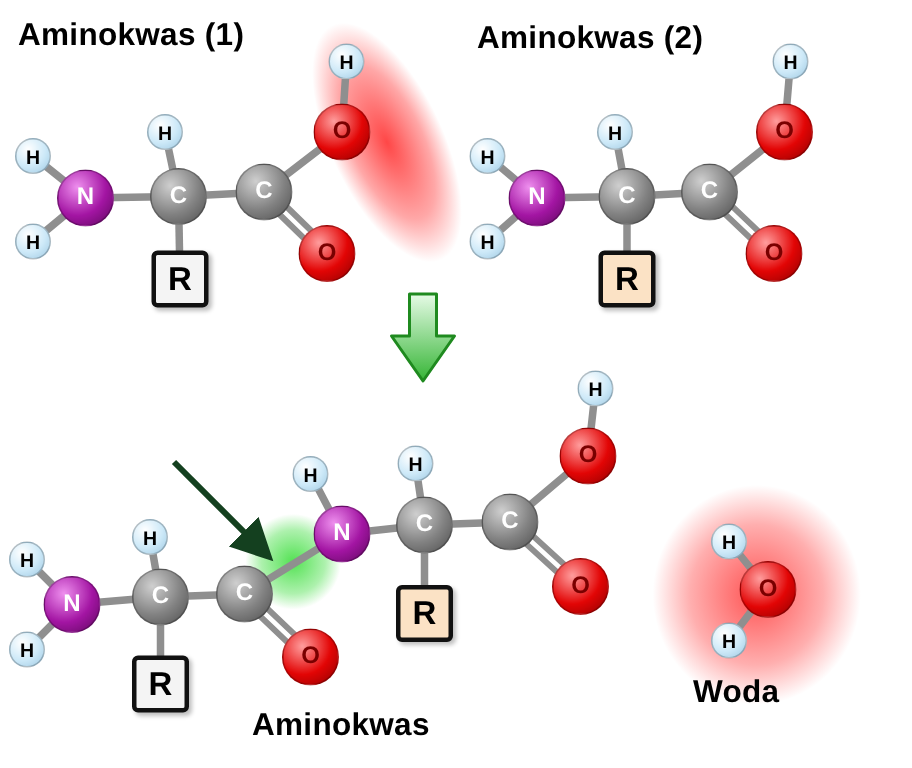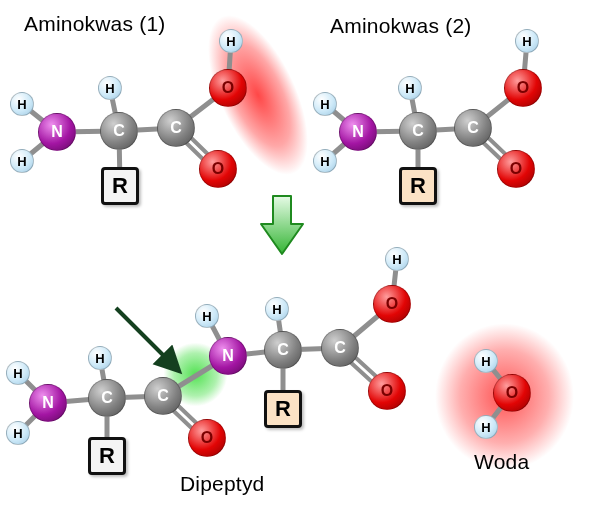--- a/index.html
+++ b/index.html
@@ -1,22 +1,22 @@
 <!DOCTYPE html>
 <html><head>
 <meta charset="utf-8">
 <style>
   html,body{margin:0;padding:0;background:#ffffff;}
   #stage{
     position:relative;width:608px;height:512px;background:#ffffff;
     overflow:hidden;font-family:"Liberation Sans",sans-serif;
   }
   .title{
-    position:absolute;font-weight:normal;color:#000;font-size:21px;
-    letter-spacing:0.2px;white-space:nowrap;z-index:6;margin-left:12px;
+    position:absolute;font-weight:bold;color:#000;font-size:21px;
+    letter-spacing:0.2px;white-space:nowrap;z-index:6;
   }
   #label-aminokwas-1{left:12px;top:12px;}
   #label-aminokwas-2{left:318px;top:14px;}
   #label-peptide-bond{left:14px;top:252px;font-size:20px;line-height:27px;}
   #label-dipeptyd{left:168px;top:472px;}
   #label-woda{left:462px;top:450px;}
   #glows{position:absolute;left:0;top:0;width:100%;height:100%;z-index:1;}
   .glow{position:absolute;border-radius:50%;}
   #bond-layer{position:absolute;left:0;top:0;z-index:2;}
   #atoms{position:absolute;left:0;top:0;width:100%;height:100%;z-index:3;}
@@ -35,21 +35,21 @@
 
 <div id="stage">
 
   <div class="title" id="label-aminokwas-1">Aminokwas (1)</div>
 
   <div class="title" id="label-aminokwas-2">Aminokwas (2)</div>
 
   <div class="title" id="label-peptide-bond">
   </div>
 
-  <div class="title" id="label-dipeptyd">Dipeptyd</div>
+  <div class="title" id="label-dipeptyd">Aminokwas</div>
 
   <div class="title" id="label-woda">Woda</div>
 
   <div id="glows">
       <div class="glow" style="left: 208px; top: -20px; width: 100px; height: 230px; background: radial-gradient(closest-side, rgba(255, 25, 25, 0.8), rgba(255, 25, 25, 0.38) 48%, rgba(255, 25, 25, 0) 75%); transform: rotate(-25deg);"></div>
       <div class="glow" style="left: 152.5px; top: 331.5px; width: 85px; height: 85px; background: radial-gradient(closest-side, rgba(74, 224, 74, 0.95), rgba(74, 224, 74, 0.45) 50%, rgba(74, 224, 74, 0) 75%); transform: rotate(0deg);"></div>
       <div class="glow" style="left: 411.5px; top: 298.5px; width: 185px; height: 195px; background: radial-gradient(closest-side, rgba(255, 25, 25, 0.75), rgba(255, 25, 25, 0.35) 48%, rgba(255, 25, 25, 0) 75%); transform: rotate(0deg);"></div>
     </div>
 
   <svg id="bond-layer" width="608" height="512">

